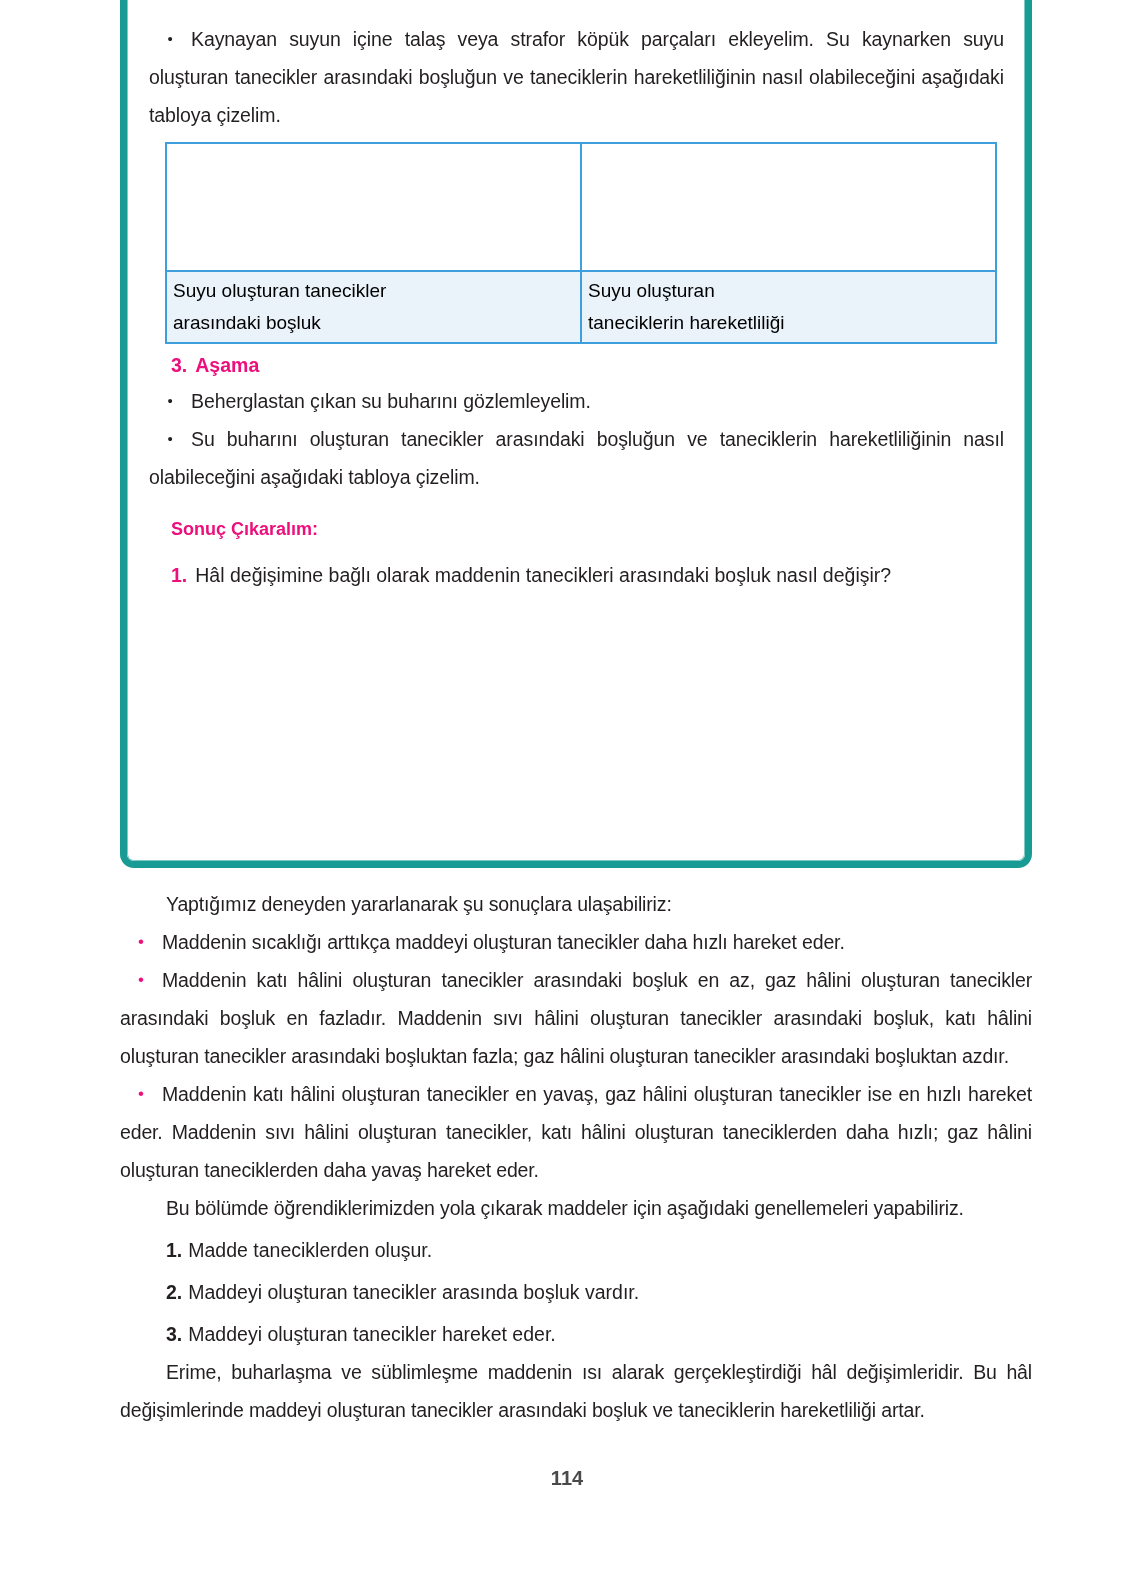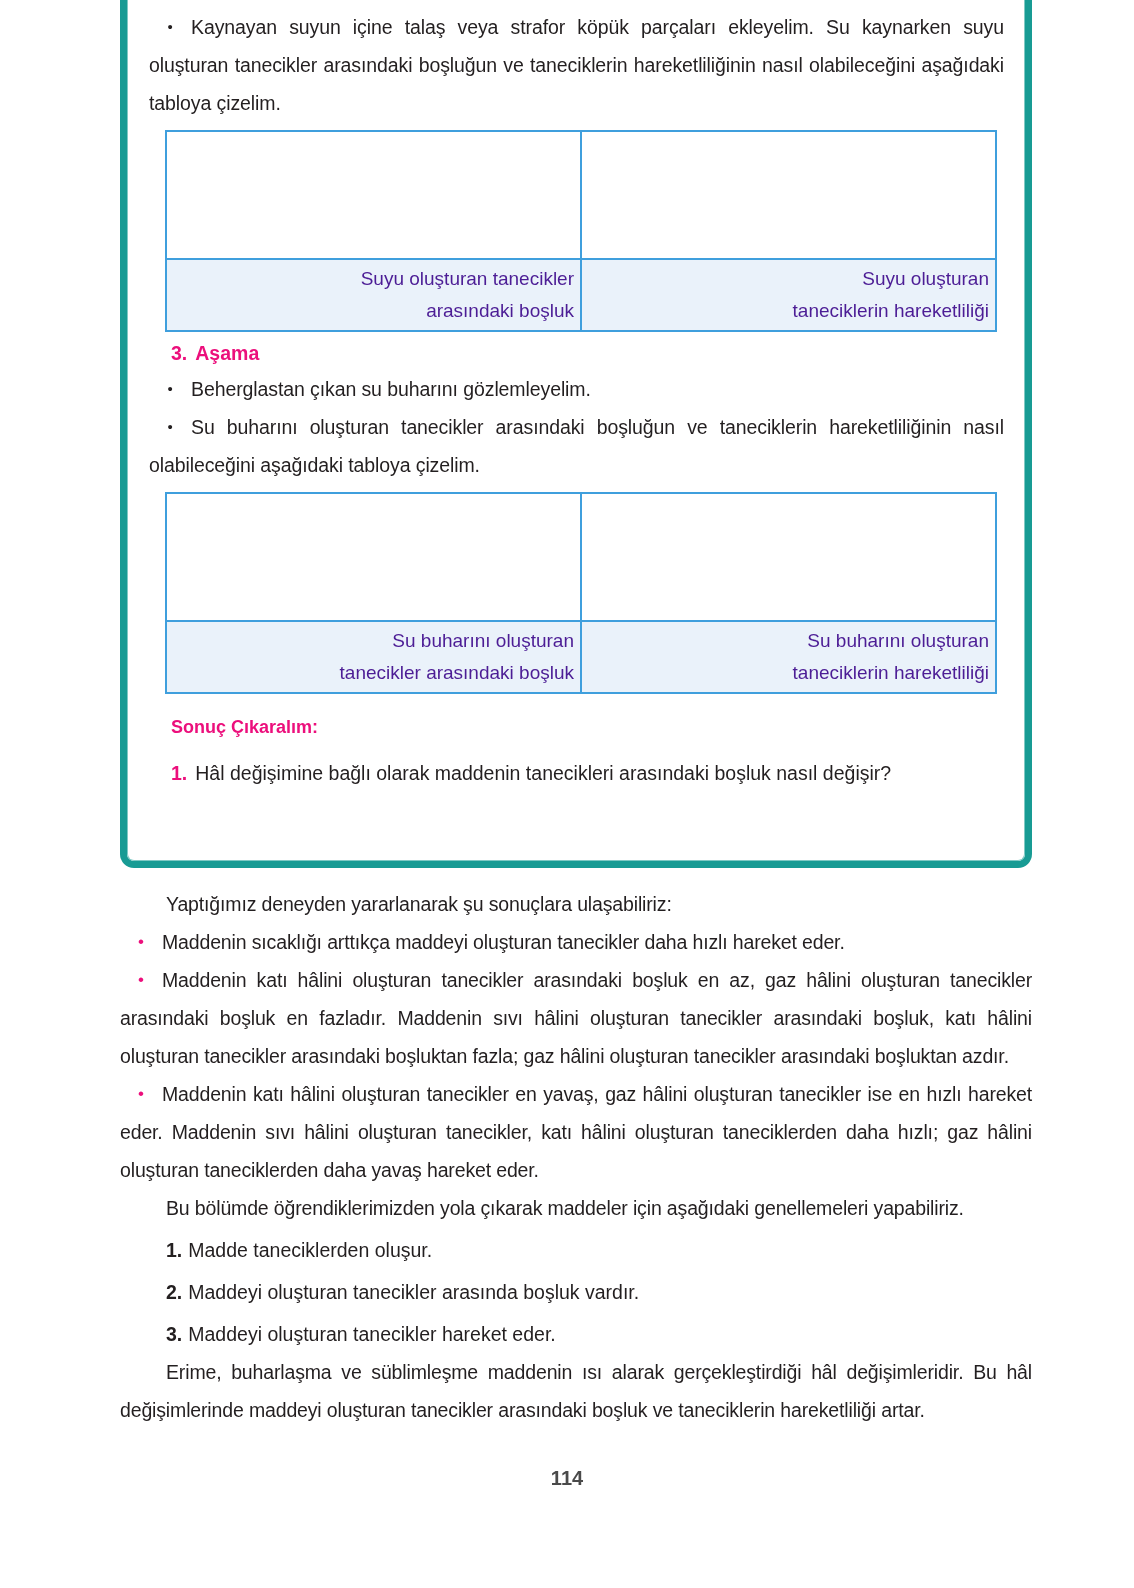--- a/index.html
+++ b/index.html
@@ -57,21 +57,21 @@
     border-bottom-left-radius: 16px;
     border-bottom-right-radius: 16px;
     background: rgba(140,140,140,0.30);
     filter: blur(2px);
     z-index: -1;
   }
 
   #activity-content {
     position: absolute;
     left: 22px;
-    top: 4px;
+    top: 16px;
     width: 855px;
     padding-top: 4px;
   }
 
   
   .para {
     font-size: 19.5px;
     line-height: 38px;
     text-align: justify;
     margin: 0;
@@ -109,24 +109,24 @@
     border: 2px solid #3f9fdd;
     vertical-align: middle;
   }
   .data-table tr.blank-row td {
     height: 124px;
     background: #ffffff;
   }
   .data-table tr.caption-row td {
     height: 66px;
     background: #eaf2fa;
-    text-align: right;
+    text-align: left;
     font-size: 19px;
     line-height: 32px;
-    color: #4c1d95;
+    color: #000000;
     padding: 2px 6px;
   }
   .cap-l2 { display: block; }
 
   
   .result-head {
     font-size: 18px;
     font-weight: bold;
     color: #ec0f7c;
     margin: 16px 0 2px 22px;
@@ -211,38 +211,20 @@
       </tr>
     </tbody>
       </table>
 
     <div class="stage-head"><span class="num">3.</span><span>Aşama</span></div>
 
     <p class="para nojust"><span class="bsym dark">•</span><span>Beherglastan çıkan su buharını gözlemleyelim.</span></p>
 
     <p class="para"><span class="bsym dark">•</span><span>Su buharını oluşturan tanecikler arasındaki boşluğun ve taneciklerin hareketliliğinin nasıl olabileceğini aşağıdaki tabloya çizelim.</span></p>
 
-    <table class="data-table">
-      <tbody>
-          <tr class="blank-row">
-        <td></td>
-        <td></td>
-      </tr>
-      <tr class="caption-row">
-        <td>
-          <span class="cap-l1">Su buharını oluşturan</span>
-          <span class="cap-l2">tanecikler arasındaki boşluk</span>
-        </td>
-        <td>
-          <span class="cap-l1">Su buharını oluşturan</span>
-          <span class="cap-l2">taneciklerin hareketliliği</span>
-        </td>
-      </tr>
-    </tbody>
-      </table>
 
     <div class="result-head">Sonuç Çıkaralım:</div>
     <div class="result-item"><span class="rnum">1.</span><span>Hâl değişimine bağlı olarak maddenin tanecikleri arasındaki boşluk nasıl değişir?</span></div>
 
   </div>
 </div>
 
 <div id="body-text">
 
   <p class="p last-left"><span class="firstind"></span><span>Yaptığımız deneyden yararlanarak şu sonuçlara ulaşabiliriz:</span></p>

